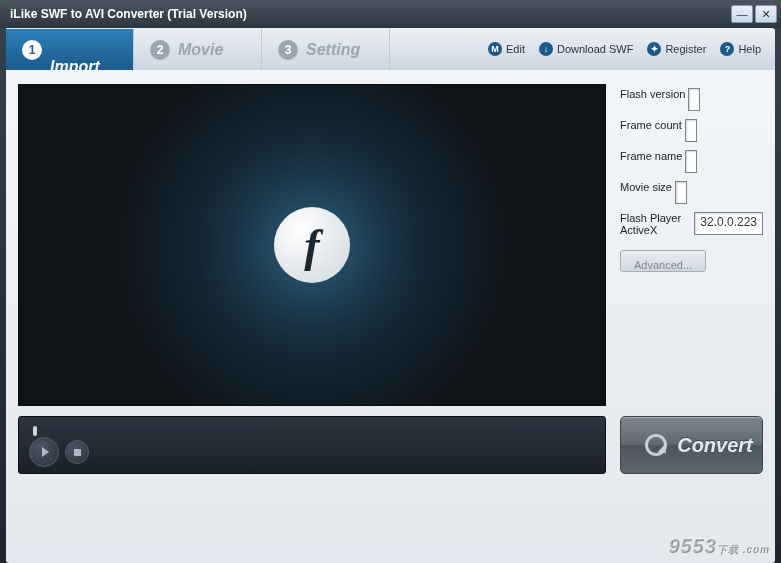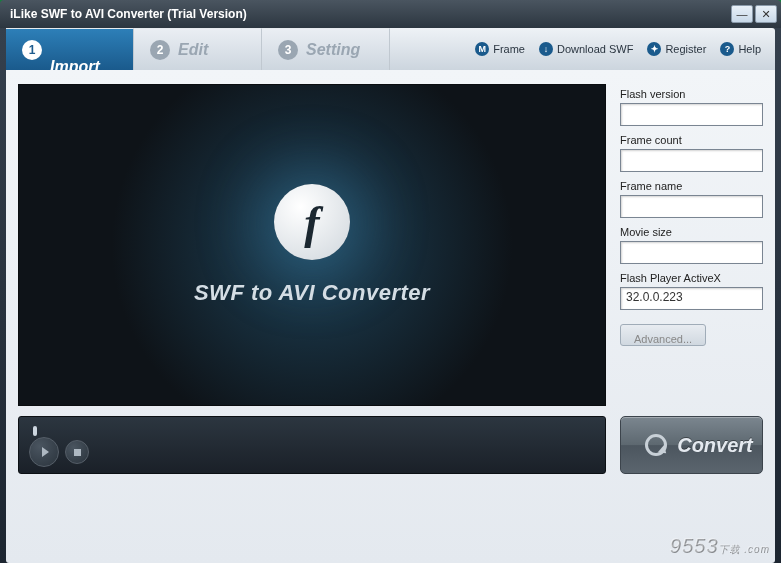--- a/index.html
+++ b/index.html
@@ -78,21 +78,21 @@
   }
   .flash-logo {
     width: 76px; height: 76px; border-radius: 50%; background: radial-gradient(circle at 35% 30%, #fff, #cfd6dc);
     display: flex; align-items: center; justify-content: center;
     box-shadow: 0 0 60px 18px rgba(60,130,170,0.4);
   }
   .flash-f { font-size: 46px; font-weight: bold; font-style: italic; color: #1b2730; font-family: Georgia, serif; }
   .preview-title { font-size: 22px; font-weight: bold; font-style: italic; color: #d4dde4; letter-spacing: 0.5px; }
   
   .info-col { flex: 1; display: flex; flex-direction: column; gap: 8px; padding-top: 4px; }
-  .info-field { display: flex; flex-direction: column; gap: 3px; }
+  .info-field { display: flex; flex-direction: row; gap: 3px; }
   .info-label { font-size: 11px; color: #222; }
   .info-box {
     height: 23px; background: #fff; border: 1px solid #7a8592;
     box-shadow: inset 1px 1px 2px rgba(0,0,0,0.18); padding: 2px 5px; font-size: 12px; color: #333;
   }
   .advanced-btn {
     width: 86px; height: 22px; background: linear-gradient(to bottom, #e8ecf1, #d0d8e0);
     border: 1px solid #a0acb8; color: #888; font-size: 11px; border-radius: 3px;
     display: flex; align-items: flex-end; justify-content: center; margin-top: 6px; cursor: pointer;
   }
@@ -120,21 +120,21 @@
     border: 1px solid #3c444c; border-radius: 5px; display: flex; align-items: center; justify-content: center; gap: 10px;
     cursor: pointer; box-shadow: inset 0 1px 0 rgba(255,255,255,0.3); padding-left: 15px;
   }
   .convert-icon {
     width: 22px; height: 22px; border-radius: 50%; border: 3px solid #c8d0d7; position: relative;
   }
   .convert-icon::after { content: ''; position: absolute; right: -3px; bottom: -3px; width: 0; height: 0; border-left: 7px solid #c8d0d7; border-top: 5px solid transparent; border-bottom: 5px solid transparent; transform: rotate(40deg); }
   .convert-label { font-size: 20px; font-weight: bold; font-style: italic; color: #e4e9ef; text-shadow: 0 -1px 0 rgba(0,0,0,0.4); }
   
   .watermark {
-    position: absolute; right: 0; bottom: 0; font-size: 20px; font-weight: normal; font-style: italic;
+    position: absolute; right: 0; bottom: 0; font-size: 20px; font-weight: bold; font-style: italic;
     color: rgba(255,255,255,0.35); padding: 6px 12px; letter-spacing: 1px; pointer-events: none;
     text-shadow: 1px 1px 0 rgba(0,0,0,0.4);
   }
   .watermark small { font-size: 10px; }
 </style>
 </head>
 <body>
 
 <div class="window">
 
@@ -149,31 +149,31 @@
   <div class="body-wrap">
 
     <div class="nav-row">
       <div class="tabs">
         <div class="tab active">
           <span class="tab-num">1</span>
           <span class="tab-label">Import</span>
         </div>
         <div class="tab">
           <span class="tab-num">2</span>
-          <span class="tab-label">Edit</span>
+          <span class="tab-label">Movie</span>
         </div>
         <div class="tab">
           <span class="tab-num">3</span>
           <span class="tab-label">Setting</span>
         </div>
       </div>
       <div class="top-links">
         <div class="top-link">
           <span class="top-link-icon">M</span>
-          <span>Frame</span>
+          <span>Edit</span>
         </div>
         <div class="top-link">
           <span class="top-link-icon">↓</span>
           <span>Download SWF</span>
         </div>
         <div class="top-link">
           <span class="top-link-icon">✦</span>
           <span>Register</span>
         </div>
         <div class="top-link">
@@ -184,21 +184,20 @@
     </div>
 
     <div class="content">
 
 
       <div class="main-row">
         <div class="preview">
           <div class="flash-logo">
             <span class="flash-f">f</span>
           </div>
-          <div class="preview-title">SWF to AVI Converter</div>
         </div>
 
         <div class="info-col">
           <div class="info-field">
             <span class="info-label">Flash version</span>
             <div class="info-box"></div>
           </div>
           <div class="info-field">
             <span class="info-label">Frame count</span>
             <div class="info-box"></div>

